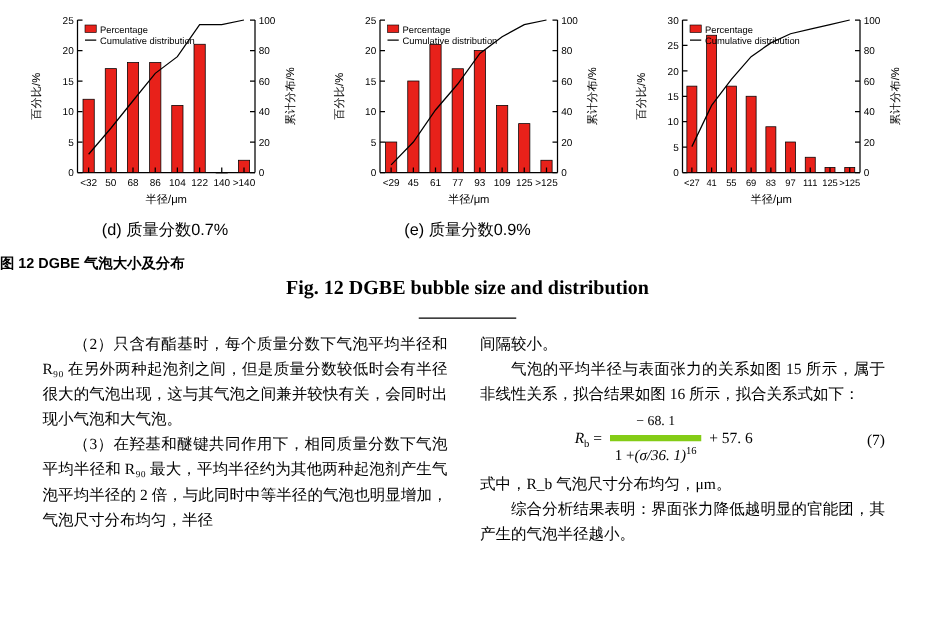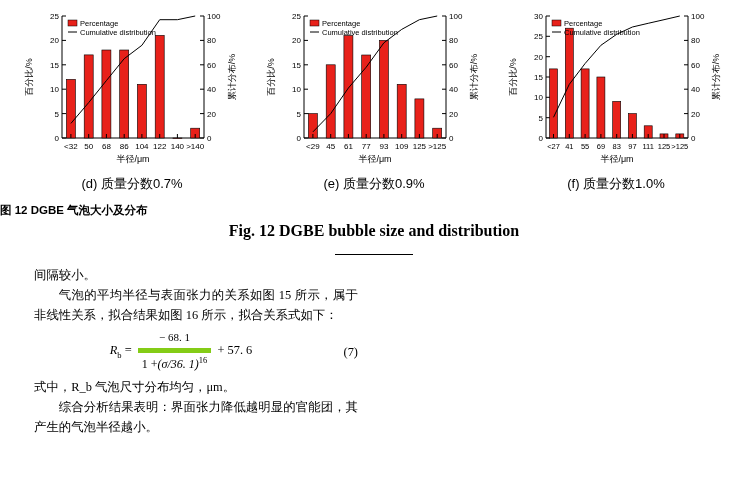--- a/index.html
+++ b/index.html
@@ -310,32 +310,35 @@
       <text x="115" y="156" font-family="Liberation Sans, sans-serif" font-size="9" text-anchor="middle" fill="#000">半径/μm</text>
       <text x="14" y="71" font-family="Liberation Sans, sans-serif" font-size="9" text-anchor="middle" fill="#000" transform="rotate(-90 14 71)">百分比/%</text>
       <text x="217" y="71" font-family="Liberation Sans, sans-serif" font-size="9" text-anchor="middle" fill="#000" transform="rotate(-90 217 71)">累计分布/%</text>
       <g>
         <rect x="50" y="14" width="9" height="6" fill="#e8211a" stroke="#000" stroke-width="0.5"></rect>
         <text x="62" y="20" font-family="Liberation Sans, sans-serif" font-size="7.5" fill="#000">Percentage</text>
         <line x1="50" y1="26" x2="59" y2="26" stroke="#000" stroke-width="1"></line>
         <text x="62" y="29" font-family="Liberation Sans, sans-serif" font-size="7.5" fill="#000">Cumulative distribution</text>
       </g>
     </svg>
-    <div class="subcap">(f) 质量分数1.0%</div>
   </div>
 
 </div>
 
 <div class="fig-title">图 12   DGBE 气泡大小及分布</div>
 <div class="fig-title-en">Fig. 12   DGBE bubble size and distribution</div>
 
 <div class="rule"></div>
 
 <div class="columns">
 
+  <div class="col">
+    <p class="indent">（2）只含有酯基时，每个质量分数下气泡平均半径和 R₉₀ 在另外两种起泡剂之间，但是质量分数较低时会有半径很大的气泡出现，这与其气泡之间兼并较快有关，会同时出现小气泡和大气泡。</p>
+    <p class="indent">（3）在羟基和醚键共同作用下，相同质量分数下气泡平均半径和 R₉₀ 最大，平均半径约为其他两种起泡剂产生气泡平均半径的 2 倍，与此同时中等半径的气泡也明显增加，气泡尺寸分布均匀，半径</p>
+  </div>
 
   <div class="col">
     <p>间隔较小。</p>
     <p class="indent">气泡的平均半径与表面张力的关系如图 15 所示，属于非线性关系，拟合结果如图 16 所示，拟合关系式如下：</p>
 
     <div class="eq-wrap">
       <div class="eq">
         <span class="ital">R</span><sub>b</sub>
         <span>=</span>
         <span class="frac">

